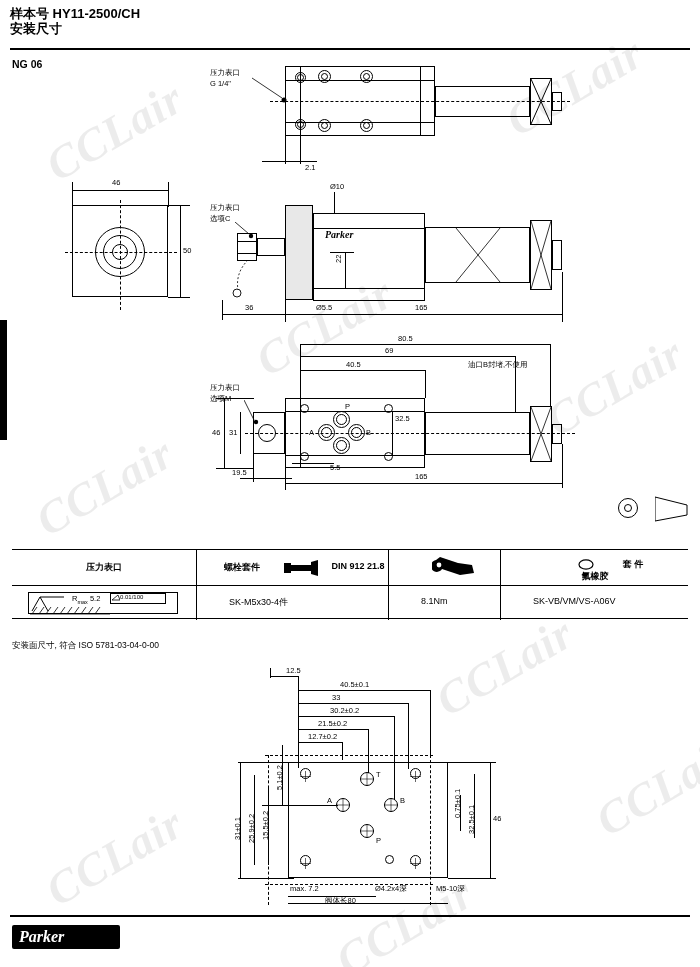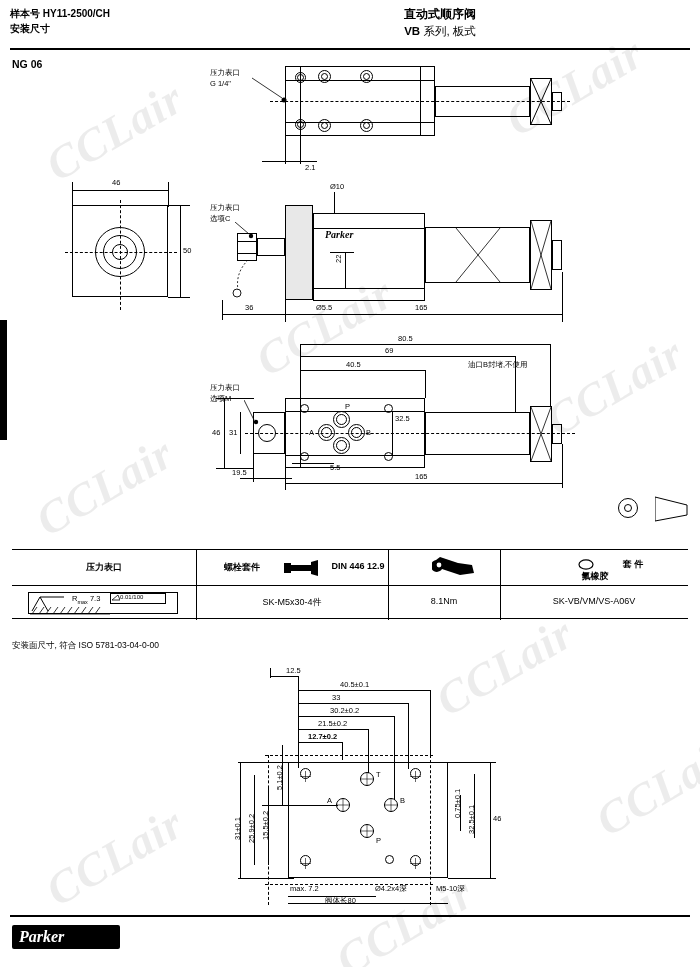--- a/index.html
+++ b/index.html
@@ -8,21 +8,21 @@
     background:#ffffff;
     font-family:"Liberation Sans", sans-serif;
     color:#000;
     position:relative;
     overflow:hidden;
   }
   .page{position:absolute;left:0;top:0;width:700px;height:967px;}
 
   
   .hdr{position:absolute;left:10px;top:6px;width:680px;height:44px;}
-  .hdr .left{position:absolute;left:0;top:0;font-size:10px;font-weight:bold;line-height:15px;}
+  .hdr .left{position:absolute;left:0;top:0;font-size:13px;font-weight:bold;line-height:15px;}
   .hdr .mid{position:absolute;left:180px;top:0;width:500px;text-align:center;font-size:12px;font-weight:bold;line-height:17px;}
   .hdr .mid .sub{font-size:11.5px;font-weight:bold;}
   .hdr .mid .sub .reg{font-weight:normal;}
   .hdrline{position:absolute;left:10px;top:48px;width:680px;height:2px;background:#000;}
 
   .ng{position:absolute;left:12px;top:58px;font-size:10.5px;font-weight:bold;}
 
   
   .leftbar{position:absolute;left:0;top:320px;width:7px;height:120px;background:#000;}
 
@@ -42,21 +42,21 @@
   .circ{position:absolute;border:1px solid #000;border-radius:50%;box-sizing:border-box;}
 
   
   .dash{position:absolute;border-top:1px dashed #000;height:0;}
   .dashv{position:absolute;border-left:1px dashed #000;width:0;}
 
   
   .tbl{position:absolute;left:12px;top:549px;width:676px;height:70px;border-top:1.6px solid #000;border-bottom:1.6px solid #000;box-sizing:border-box;}
   .tbl .vsep{position:absolute;top:0;width:1px;height:70px;background:#000;}
   .tbl .hsep{position:absolute;left:0;top:35px;width:676px;height:1px;background:#000;}
-  .tcell{position:absolute;text-align:center;font-size:9px;}
+  .tcell{position:absolute;font-size:9px;padding-left:33px;}
   .tcellb{position:absolute;text-align:center;font-size:9px;font-weight:bold;}
 
   
   .footline{position:absolute;left:10px;top:915px;width:680px;height:1.6px;background:#000;}
   .parkerlogo{position:absolute;left:12px;top:925px;width:108px;height:24px;background:#000;border-radius:2px;}
   .parkerlogo span{position:absolute;left:7px;top:3px;color:#fff;font-family:"Liberation Serif",serif;font-style:italic;font-weight:bold;font-size:16px;}
 
   .iso{position:absolute;left:12px;top:640px;font-size:8.5px;}
 
   
@@ -74,26 +74,20 @@
   <div class="wm" style="left:30px;top:460px;">CCLair</div>
   <div class="wm" style="left:430px;top:640px;">CCLair</div>
   <div class="wm" style="left:40px;top:830px;">CCLair</div>
   <div class="wm" style="left:330px;top:900px;">CCLair</div>
   <div class="wm" style="left:590px;top:760px;">CCLair</div>
 
   <div class="hdr">
     <div class="left">
       <div>样本号 HY11-2500/CH</div>
       <div>安装尺寸</div>
-    </div>
-    <div class="mid">
-      <div>直动式顺序阀</div>
-      <div class="sub">
-        <span>VB</span><span class="reg"> 系列, 板式</span>
-      </div>
     </div>
   </div>
   <div class="hdrline"></div>
   <div class="ng">NG 06</div>
   <div class="leftbar"></div>
 
   <div>
 
     <div class="box" style="left:285px;top:66px;width:150px;height:70px;"></div>
     <div class="dl hl" style="left:285px;top:80px;width:150px;"></div>
@@ -320,21 +314,21 @@
 
     <div class="tcellb" style="left:0;top:11px;width:184px;">压力表口</div>
     <div class="tcellb" style="left:190px;top:11px;width:80px;">螺栓套件</div>
     <div style="position:absolute;left:272px;top:6px;">
       <svg width="40" height="24" style="display:block">
         <rect x="0" y="7" width="7" height="10" fill="#000"></rect>
         <rect x="7" y="9" width="20" height="6" fill="#000"></rect>
         <polygon points="27,6 34,4 34,20 27,18" fill="#000"></polygon>
       </svg>
     </div>
-    <div class="tcellb" style="left:316px;top:11px;width:60px;">DIN 446 12.9</div>
+    <div class="tcellb" style="left:316px;top:11px;width:60px;">DIN 912 21.8</div>
     <div style="position:absolute;left:420px;top:4px;">
       <svg width="56" height="26" style="display:block">
         <path d="M4 6 a6 6 0 1 0 6 9 l18 6 l14 -2 l-2 -8 l-14 -2 l-18 -6 z" fill="#000"></path>
         <circle cx="7" cy="11" r="2.4" fill="#fff"></circle>
       </svg>
     </div>
     <div style="position:absolute;left:566px;top:9px;">
       <svg width="16" height="11" style="display:block">
           <ellipse cx="8" cy="5.5" rx="7" ry="4.6" fill="none" stroke="#000" stroke-width="1.2"></ellipse>
         </svg>
@@ -343,21 +337,21 @@
     <div class="tcellb" style="left:490px;top:20px;width:186px;">氟橡胶</div>
 
     <div class="box" style="left:16px;top:42px;width:150px;height:22px;"></div>
     <div style="position:absolute;left:18px;top:43px;">
       <svg width="40" height="20" style="display:block">
         <polyline points="2,18 10,4 18,18" fill="none" stroke="#000" stroke-width="1"></polyline>
         <line x1="10" y1="4" x2="34" y2="4" stroke="#000" stroke-width="1"></line>
       </svg>
     </div>
     <div style="position:absolute;left:60px;top:44px;font-size:7.5px;">
-      <span>R</span><span style="font-size:5.5px;vertical-align:sub">max</span>&nbsp;<span>7.3</span>
+      <span>R</span><span style="font-size:5.5px;vertical-align:sub">max</span>&nbsp;<span>5.2</span>
     </div>
     <div class="box" style="left:98px;top:43px;width:56px;height:11px;"></div>
     <div style="position:absolute;left:100px;top:44px;font-size:6px;">
       <svg width="8" height="8" style="display:inline-block;vertical-align:top">
           <polygon points="0,6 6,1 8,6" fill="none" stroke="#000" stroke-width="0.8"></polygon>
         </svg><span>0.01/100</span>
     </div>
     <div style="position:absolute;left:18px;top:56px;">
       <svg width="80" height="9" style="display:block">
         <line x1="0" y1="8" x2="80" y2="8" stroke="#000" stroke-width="0.8"></line>
@@ -458,21 +452,21 @@
     <div class="lbl" style="left:286px;top:666px;">12.5</div>
     <div class="dl hl" style="left:298px;top:690px;width:132px;"></div>
     <div class="lbl" style="left:340px;top:680px;">40.5±0.1</div>
     <div class="dl hl" style="left:298px;top:703px;width:110px;"></div>
     <div class="lbl" style="left:332px;top:693px;">33</div>
     <div class="dl hl" style="left:298px;top:716px;width:96px;"></div>
     <div class="lbl" style="left:330px;top:706px;">30.2±0.2</div>
     <div class="dl hl" style="left:298px;top:729px;width:70px;"></div>
     <div class="lbl" style="left:318px;top:719px;">21.5±0.2</div>
     <div class="dl hl" style="left:298px;top:742px;width:44px;"></div>
-    <div class="lbl" style="left:308px;top:732px;font-weight:bold;">12.7±0.2</div>
+    <div class="lbl" style="left:308px;top:732px;">12.7±0.2</div>
 
     <div class="dl vl" style="left:298px;top:676px;height:92px;"></div>
     <div class="dl vl" style="left:342px;top:742px;height:18px;"></div>
     <div class="dl vl" style="left:368px;top:729px;height:44px;"></div>
     <div class="dl vl" style="left:394px;top:716px;height:84px;"></div>
     <div class="dl vl" style="left:408px;top:703px;height:66px;"></div>
     <div class="dl vl" style="left:430px;top:690px;height:66px;"></div>
     <div class="dl vl" style="left:270px;top:668px;height:10px;"></div>
 
     <div class="dl vl" style="left:240px;top:762px;height:116px;"></div>

